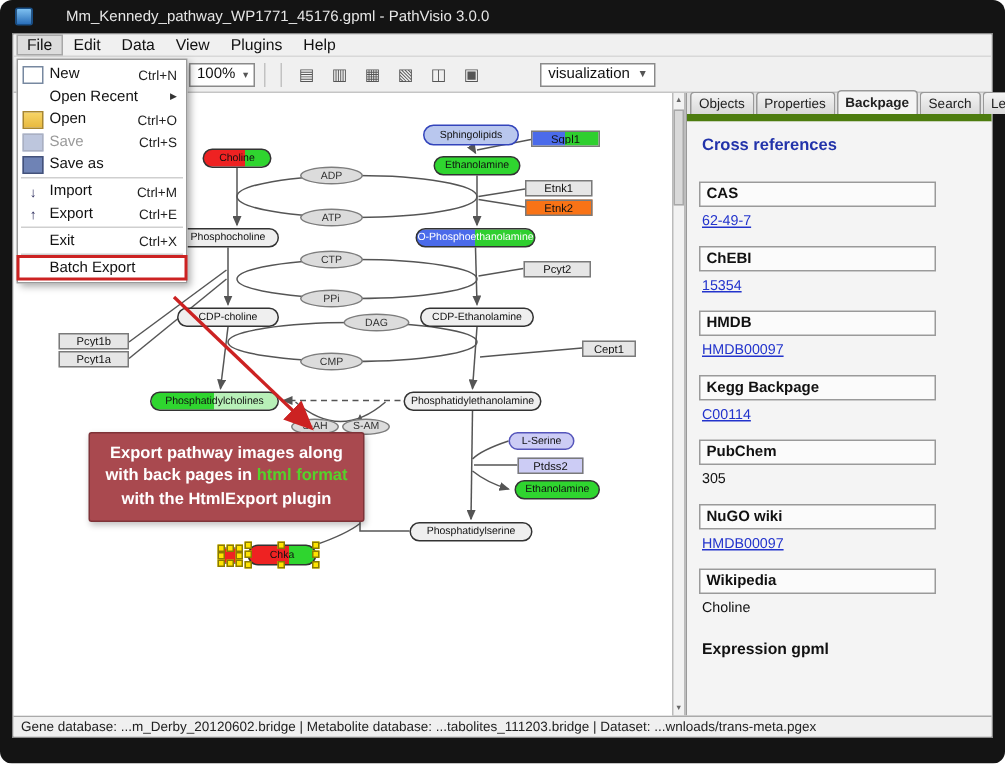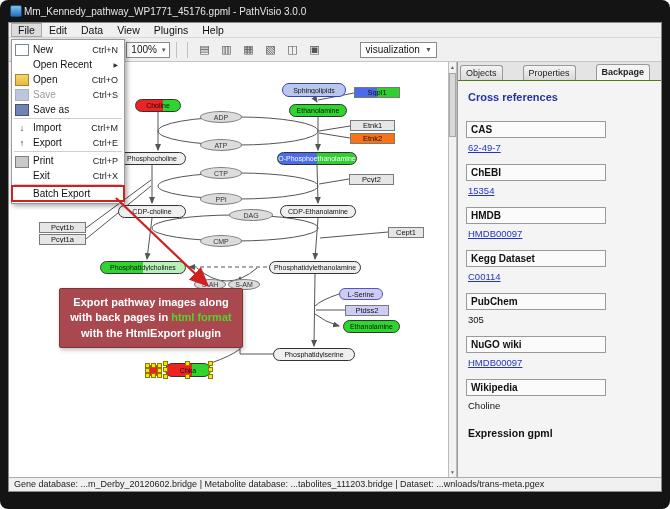--- a/index.html
+++ b/index.html
@@ -1,18 +1,18 @@
 <!DOCTYPE html>
 <html style="--annotation: #cc2222; --callout-bg: #a9494f; --callout-text: #ffffff; --callout-highlight: #55d22b; --link: #2233cc; --selection-handle: #ffe400; --crossref-heading: #2233aa;"><head>
 <meta charset="utf-8">
 <style>
   html,body{margin:0;padding:0;background:#ffffff;font-family:"Liberation Sans","DejaVu Sans",sans-serif;}
   *{box-sizing:border-box;}
   .window{position:relative;width:670px;height:509px;background:#141414;border-radius:8px;padding:22px 8px 17px 8px;overflow:hidden;}
-  .titlebar{position:absolute;top:0;left:0;right:0;height:22px;display:flex;align-items:center;gap:2px;padding:0 10px;}
+  .titlebar{position:absolute;top:0;left:0;right:0;height:22px;display:flex;align-items:center;gap:22px;padding:0 10px;}
   .app-icon{width:12px;height:12px;border-radius:2px;background:linear-gradient(#7ec0f0,#2a6fba);border:1px solid #184e86;flex:none;}
   .title-text{color:#e6e6e6;font-size:10px;white-space:nowrap;}
   .app{position:relative;width:654px;height:470px;background:#f0f0f0;border:1px solid #8a8a8a;display:flex;flex-direction:column;}
   
   .menubar{height:15px;display:flex;align-items:center;background:#f0f0f0;border-bottom:1px solid #d8d8d8;padding-left:2px;}
   .menu-item{font-size:10.5px;color:#111;padding:1px 7px;cursor:default;}
   .menu-item.open{background:#dcdcdc;border:1px solid #a8a8a8;padding:0 6px;}
   
   .toolbar{height:24px;display:flex;align-items:center;background:#f0f0f0;border-bottom:1px solid #c5c5c5;padding:0 4px;gap:2px;}
   .tbtn{width:20px;height:18px;display:inline-flex;align-items:center;justify-content:center;border:1px solid transparent;border-radius:2px;color:#444;}
@@ -44,26 +44,26 @@
   .h-bl{left:-3px;bottom:-3px}.h-bm{left:calc(50% - 3px);bottom:-3px}.h-br{right:-3px;bottom:-3px}
   .callout{position:absolute;left:50px;top:226px;width:184px;min-height:56px;z-index:6;background:var(--callout-bg,#a9494f);border:1px solid #7e3338;color:var(--callout-text,#fff);font-weight:bold;font-size:11px;line-height:1.4;text-align:center;padding:6px 10px;border-radius:2px;box-shadow:1px 2px 4px rgba(0,0,0,.25);}
   .callout .hl{color:var(--callout-highlight,#55d22b);}
   
   .vscroll{width:9px;background:#f2f2f2;border-left:1px solid #bbb;border-right:1px solid #bbb;display:flex;flex-direction:column;align-items:center;}
   .sarrow{font-size:5px;color:#666;height:10px;display:flex;align-items:center;}
   .sarrow.down{margin-top:auto;}
   .sthumb{width:7px;height:64px;background:#d9d9d9;border:1px solid #a8a8a8;margin-top:1px;}
   
   .sidebar{width:204px;background:#efefef;border-left:1px solid #999;display:flex;flex-direction:column;}
-  .tabs{height:19px;background:#e4e4e4;border-bottom:1px solid #4d7c0f;display:flex;align-items:flex-end;padding:2px 0 0 2px;gap:19px;}
+  .tabs{height:19px;background:#e4e4e4;border-bottom:5px solid #4d7c0f;display:flex;align-items:flex-end;padding:2px 0 0 2px;}
   .tab{font-size:9px;padding:2px 5px;background:linear-gradient(#f4f4f4,#d9d9d9);border:1px solid #999;border-bottom:none;border-radius:3px 3px 0 0;margin-right:1px;position:relative;color:#222;white-space:nowrap;}
   .tab.active{background:#f4f4f4;padding-bottom:3px;z-index:2;font-weight:bold;}
   .bp-content{flex:1;padding:4px 10px 4px 8px;overflow:hidden;background:#f4f4f4;}
   .bp-title{color:var(--crossref-heading,#2233aa);font-weight:bold;font-size:11px;margin:6px 0 8px 2px;}
-  .bp-header{width:140px;background:#fbfbfb;border:1px solid #9a9a9a;font-weight:bold;font-size:10px;padding:2px 4px;margin-top:11px;color:#111;}
+  .bp-header{width:158px;background:#fbfbfb;border:1px solid #9a9a9a;font-weight:bold;font-size:10px;padding:2px 4px;margin-top:11px;color:#111;}
   [data-name="backpage-sections"] .bp-header:first-child{margin-top:18px;}
   .bp-link{color:var(--link,#2233cc);text-decoration:underline;font-size:9.5px;margin:4px 0 0 2px;cursor:pointer;width:max-content;}
   .bp-value{color:#111;font-size:9.5px;margin:4px 0 0 2px;width:max-content;}
   .bp-footer{font-weight:bold;font-size:10.5px;color:#111;margin:16px 0 0 2px;}
   
   .statusbar{height:14px;border-top:1px solid #aaa;background:#f0f0f0;font-size:9px;color:#222;padding:1px 5px;white-space:nowrap;overflow:hidden;}
   
   .file-menu{position:absolute;left:2px;top:16px;width:114px;background:#ffffff;border:1px solid #9a9a9a;box-shadow:2px 2px 5px rgba(0,0,0,.35);padding:2px 0;z-index:30;}
   .fm-item{display:flex;align-items:center;height:15px;padding:0 6px 0 3px;font-size:10px;gap:4px;color:#111;position:relative;}
   .fm-item.disabled{color:#9a9a9a;}
@@ -287,21 +287,21 @@
           </div>
         <div class="bp-content" data-name="backpage-panel">
           <div class="bp-title" data-name="crossref-heading">Cross references</div>
           <div data-name="backpage-sections">
               <div class="bp-header" data-name="backpage-section-cas">CAS</div>
               <div class="bp-link" data-name="backpage-link">62-49-7</div>
               <div class="bp-header" data-name="backpage-section-chebi">ChEBI</div>
               <div class="bp-link" data-name="backpage-link">15354</div>
               <div class="bp-header" data-name="backpage-section-hmdb">HMDB</div>
               <div class="bp-link" data-name="backpage-link">HMDB00097</div>
-              <div class="bp-header" data-name="backpage-section-kegg-compound">Kegg Dataset</div>
+              <div class="bp-header" data-name="backpage-section-kegg-compound">Kegg Backpage</div>
               <div class="bp-link" data-name="backpage-link">C00114</div>
               <div class="bp-header" data-name="backpage-section-pubchem">PubChem</div>
               <div class="bp-value" data-name="backpage-value">305</div>
               <div class="bp-header" data-name="backpage-section-nugo-wiki">NuGO wiki</div>
               <div class="bp-link" data-name="backpage-link">HMDB00097</div>
               <div class="bp-header" data-name="backpage-section-wikipedia">Wikipedia</div>
               <div class="bp-value" data-name="backpage-value">Choline</div>
             </div>
           <div class="bp-footer" data-name="expression-data-heading">Expression gpml</div>
         </div>
@@ -342,25 +342,20 @@
           <span class="fm-icon" data-name="import-icon">↓</span>
           <span class="fm-label" data-name="menu-item-label">Import</span>
           <span class="fm-shortcut" data-name="menu-item-shortcut">Ctrl+M</span>
         </div>
         <div class="fm-item" data-name="file-menu-item-export">
           <span class="fm-icon" data-name="export-icon">↑</span>
           <span class="fm-label" data-name="menu-item-label">Export</span>
           <span class="fm-shortcut" data-name="menu-item-shortcut">Ctrl+E</span>
         </div>
         <div class="fm-sep" data-name="menu-separator"></div>
-        <div class="fm-item" data-name="file-menu-item-print">
-          <span class="fm-icon mi-print" data-name="print-icon"></span>
-          <span class="fm-label" data-name="menu-item-label">Print</span>
-          <span class="fm-shortcut" data-name="menu-item-shortcut">Ctrl+P</span>
-        </div>
         <div class="fm-item" data-name="file-menu-item-exit">
           <span class="fm-icon" data-name="blank-icon"></span>
           <span class="fm-label" data-name="menu-item-label">Exit</span>
           <span class="fm-shortcut" data-name="menu-item-shortcut">Ctrl+X</span>
         </div>
         <div class="fm-sep" data-name="menu-separator"></div>
         <div class="fm-item annotated" data-name="file-menu-item-batch-export">
           <span class="fm-icon" data-name="blank-icon"></span>
           <span class="fm-label" data-name="menu-item-label">Batch Export</span>
           <span class="fm-shortcut" data-name="menu-item-shortcut"></span>

